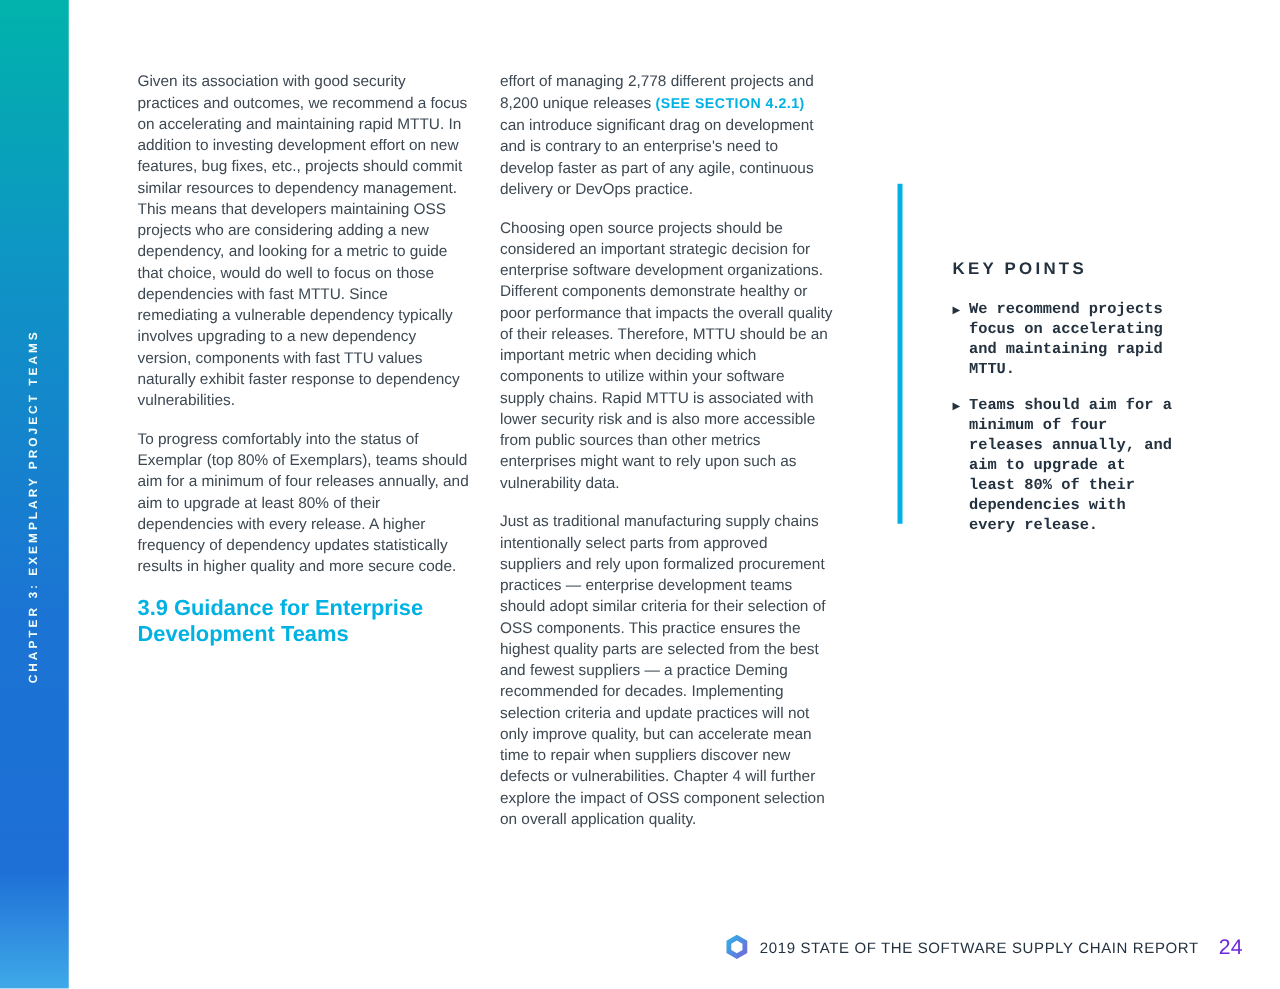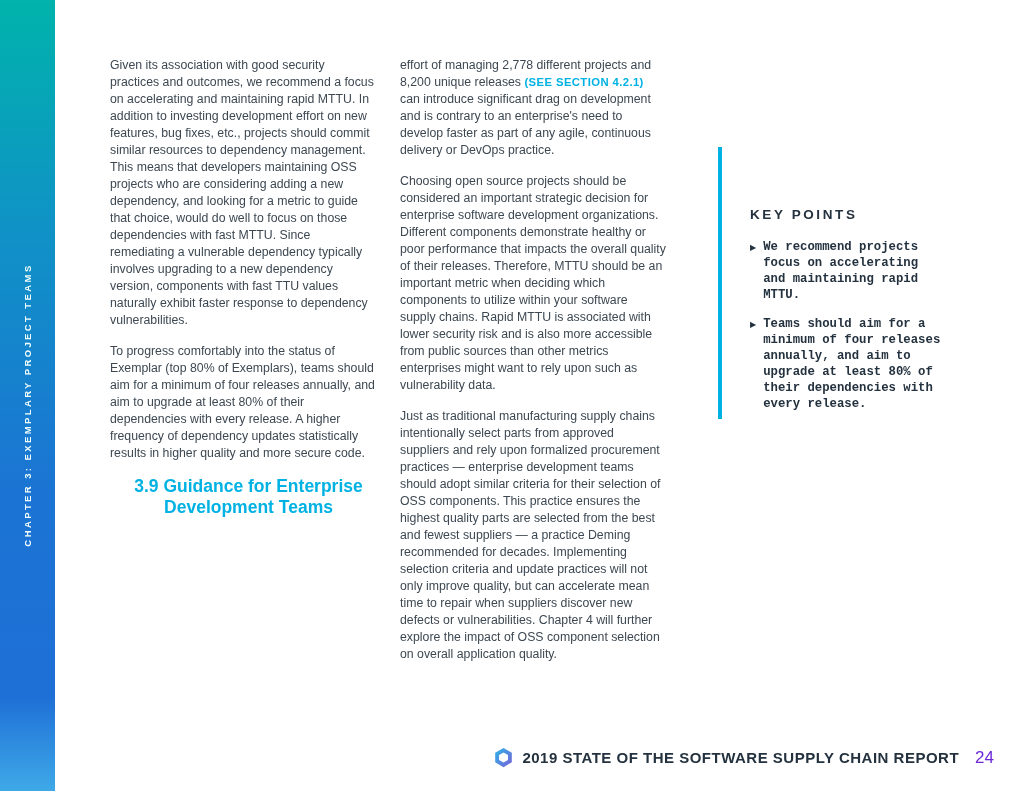--- a/index.html
+++ b/index.html
@@ -23,38 +23,38 @@
     white-space:nowrap; color:#f0fdfc;
     font-size:9.5px; font-weight:bold; letter-spacing:2.4px;
   }
 
   
   .col { position:absolute; top:57px; font-size:12.3px; line-height:17px; color:var(--body_text,#3d4852); text-align:left; }
   .col-left  { left:110px; width:277px; }
   .col-right { left:400px; width:278px; }
   .col p { margin:0 12px 14px 0; }
   .heading { color:var(--accent,#00b2e3); font-size:17.5px; line-height:21px; font-weight:bold; margin:0 0 8px 0; }
-  .h-39 { margin-top:4px;text-align:center; }
+  .h-39 { margin-top:4px; }
   .see-link { color:var(--accent,#00b2e3); font-weight:bold; font-size:11.3px; letter-spacing:0.4px; text-decoration:none; cursor:pointer; }
 
   
   .key-points {
     position:absolute; left:718px; top:147px; width:226px; height:272px;
     border-left:4px solid var(--accent,#00b2e3);
-    padding:60px 0 0 28px;
+    padding:60px 0 0 40px;
   }
   .kp-heading { font-size:13.5px; letter-spacing:2.6px; color:var(--dark_text,#24323f); font-weight:bold; margin:0 0 17px 0; }
   .kp-item { display:flex; margin-bottom:13px; }
   .kp-bullet { flex:none; font-size:8px; line-height:16px; color:var(--dark_text,#24323f); margin:1px 7px 0 0; }
   .kp-text { font-size:12.3px; line-height:16px; font-weight:bold; color:var(--dark_text,#24323f);font-family:Liberation Mono, monospace; }
 
   
   .footer { position:absolute; right:30px; bottom:23px; display:flex; align-items:center; }
   .logo { width:21px; height:21px; margin-right:8px; display:inline-flex; }
-  .footer-title { font-size:15px; font-weight:bold; letter-spacing:0.5px; color:var(--dark_text,#24323f); }
+  .footer-title { font-size:12px; font-weight:normal; letter-spacing:0.5px; color:var(--dark_text,#24323f); }
   .page-number { font-size:17px; color:#6d28d9; margin-left:16px; font-weight:normal; }
 </style>
 </head>
 <body>
 
 <div class="page">
 
   <aside class="chapter-strip">
     <span class="chapter-label">CHAPTER 3: EXEMPLARY PROJECT TEAMS</span>
   </aside>

